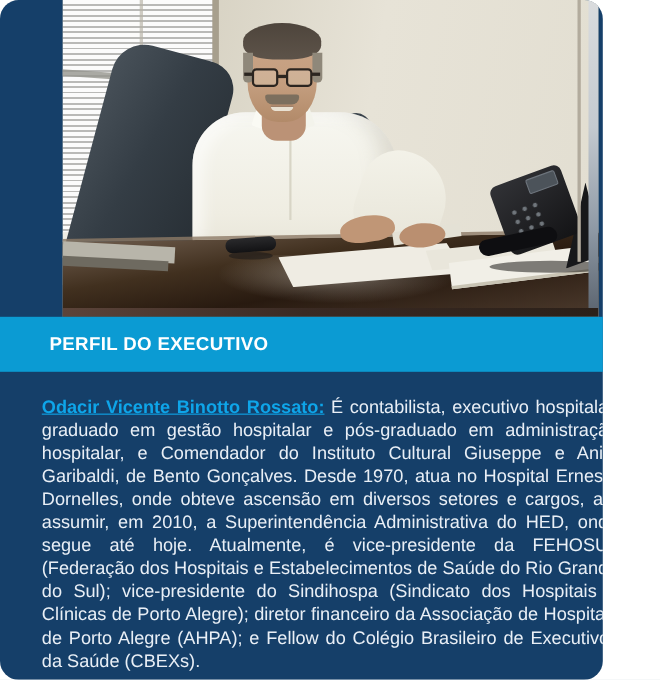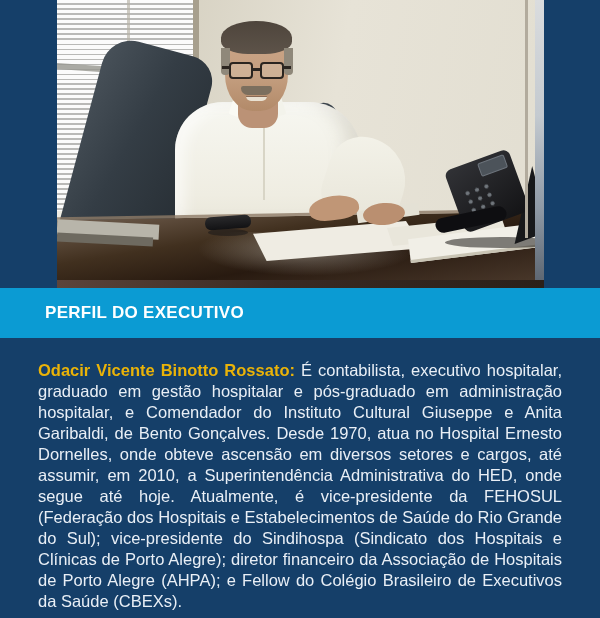--- a/index.html
+++ b/index.html
@@ -1,20 +1,21 @@
 <!DOCTYPE html>
 <html><head>
 <meta charset="utf-8">
 <style>
   * { margin:0; padding:0; box-sizing:border-box; }
   html,body { background:#ffffff; }
   .page {
-    position:relative; width:600px; height:618px; overflow:hidden;
+    position:relative; width:548px; height:618px; overflow:hidden;
     background:#153F69;
     font-family:"Liberation Sans","DejaVu Sans",sans-serif;
+    border-radius:17px;
   }
   
   .photo {
     position:absolute; left:57px; top:0; width:487px; height:288px;
     overflow:hidden;
     background:linear-gradient(100deg,#cdc7b6 0%,#d8d3c4 25%,#e7e3d7 55%,#e2ded1 100%);
   }
   .photo div { position:absolute; }
   .blinds {
     left:0; top:0; width:140px; height:213px;
@@ -120,21 +121,21 @@
   .banner-title {
     position:absolute; left:45px; top:0; line-height:50px;
     color:#ffffff; font-size:17px; font-weight:bold; letter-spacing:.3px;
   }
   
   .bio {
     position:absolute; left:38px; top:360px; width:524px;
     color:#E9EFF6; font-size:16.5px; line-height:21px;
     text-align:justify; text-justify:inter-word;
   }
-  .bio b { color:#eab308; }
+  .bio b { color:#0ea5e9;text-decoration:underline; }
 </style>
 </head>
 <body>
 
 <div class="page">
 
   <div class="photo">
     <div class="blinds"></div>
     <div class="blinds-mullion"></div>
     <div class="blinds-rod"></div>

